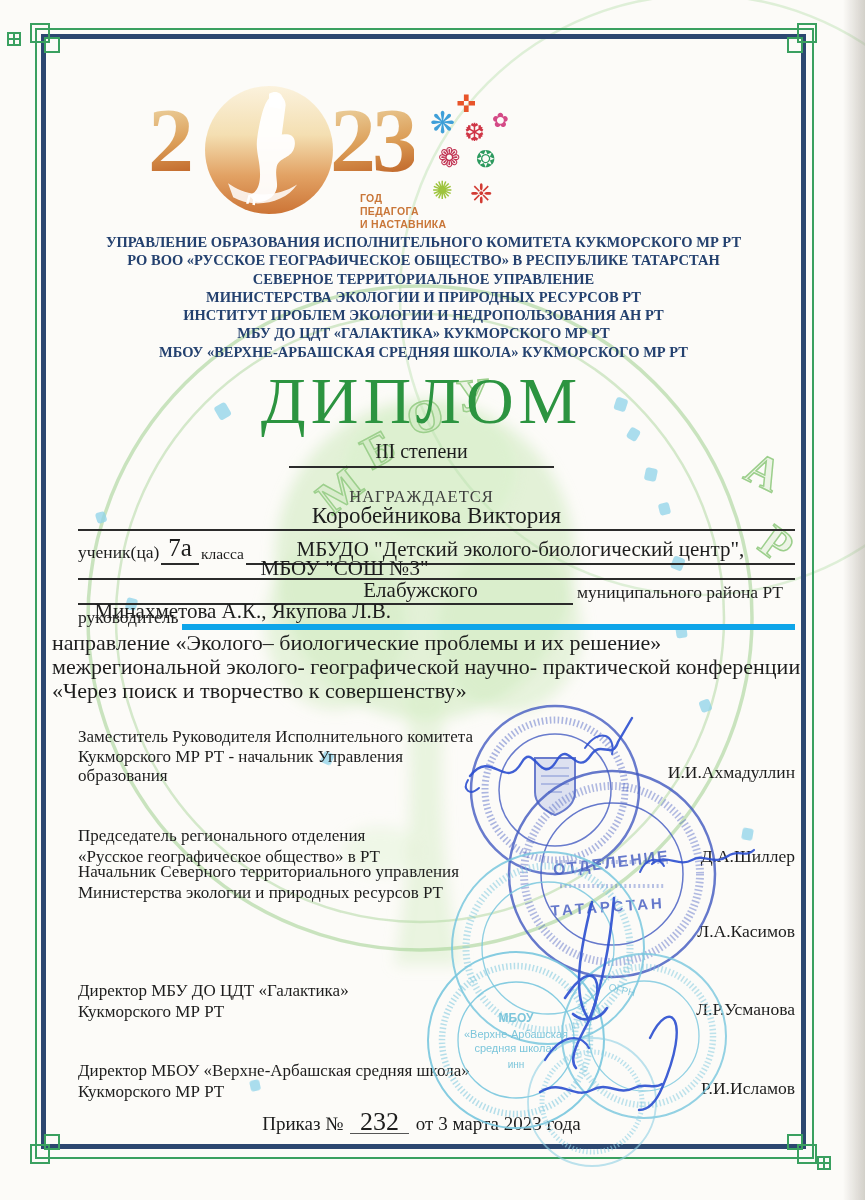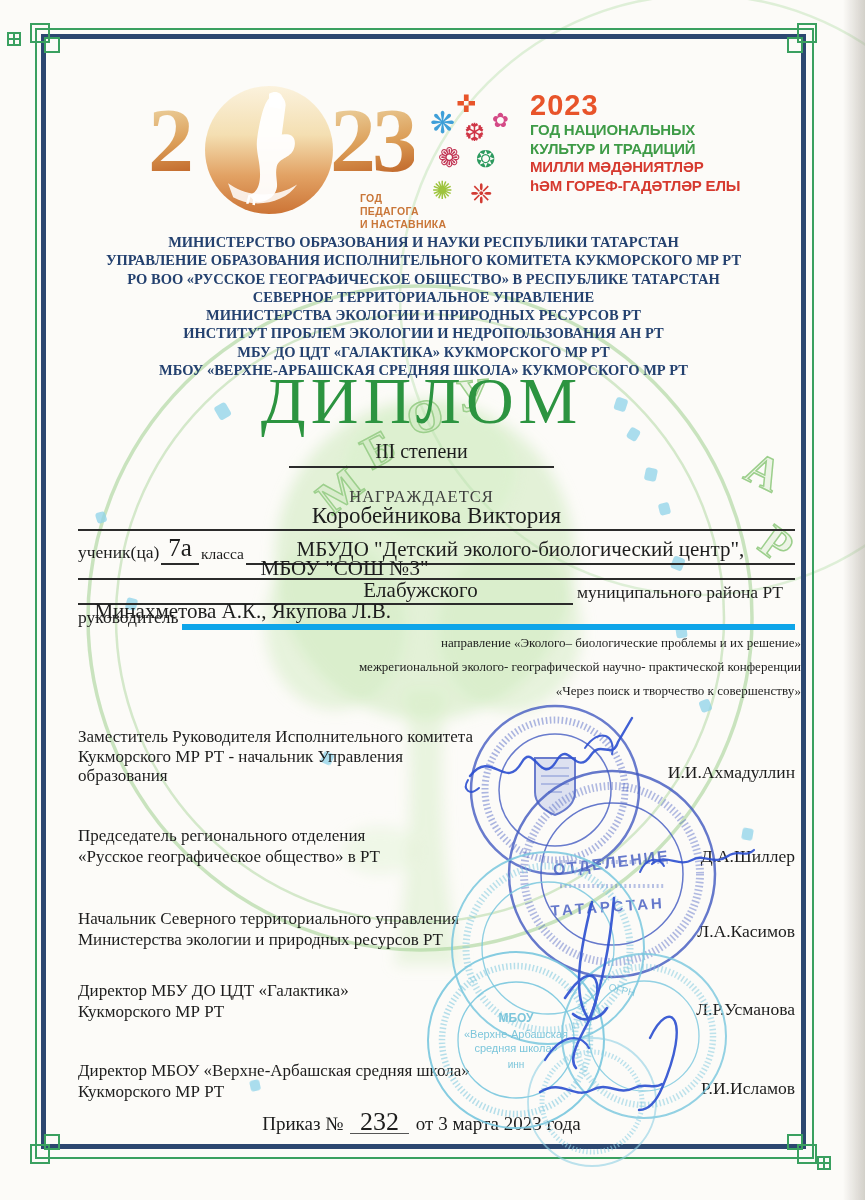--- a/index.html
+++ b/index.html
@@ -56,28 +56,28 @@
   .inst2-row{top:556px;height:22px;border-bottom:2px solid #2b2b2b;text-align:center;font-size:21px;}
   .shiftL{position:relative;left:-92px;}
   .district-row{top:583px;height:22px;}
   .dr-line{flex:1;text-align:center;font-size:21px;border-bottom:2px solid #2b2b2b;}
   .dr-shift{position:relative;left:95px;}
   .dr-suffix{font-size:17.5px;padding-bottom:2px;margin-left:4px;width:218px;}
   .supervisor-row{top:608px;height:22px;}
   .sv-label{font-size:17.5px;padding-bottom:2px;margin-right:4px;}
   .sv-line{flex:1;text-align:left;font-size:21px;border-bottom:6px solid #0ea5e9;}
   .sv-shift{position:relative;left:-88px;}
-  .direction{position:absolute;left:52px;right:64px;top:631px;text-align:right;
-    font-size:13px;line-height:24px;}
+  .direction{position:absolute;left:52px;right:64px;top:631px;text-align:left;
+    font-size:22px;line-height:24px;}
   
   .sig-title{position:absolute;left:78px;width:450px;font-size:17px;line-height:20.5px;}
   .sig-name{position:absolute;right:70px;width:220px;text-align:right;font-size:17.5px;}
   .s1{top:727px;line-height:19.5px;}  .n1{top:762px;}
   .s2{top:826px;}                      .n2{top:846px;}
-  .s3{top:909px;}                      .n3{top:921px;}
+  .s3{top:862px;}                      .n3{top:921px;}
   .s4{top:981px;}                      .n4{top:999px;}
   .s5{top:1061px;}                     .n5{top:1078px;}
   
   .footer{position:absolute;left:40px;right:62px;top:1112px;text-align:center;font-size:19px;}
   .order-no{display:inline-block;font-size:26px;line-height:20px;padding:0 10px 1px;
     border-bottom:1.5px solid #555;margin:0 2px;}
   
   .wm,.stamps{position:absolute;left:0;top:0;pointer-events:none;}
 </style>
 </head>
@@ -164,31 +164,23 @@
     <div class="orn-cluster">
       <span class="orn" style="left:26px;top:0;font-size:24px;color:#e8542a;">✜</span>
       <span class="orn" style="left:0;top:16px;font-size:30px;color:#3f9fd8;">❋</span>
       <span class="orn" style="left:34px;top:28px;font-size:25px;color:#cf3545;">❆</span>
       <span class="orn" style="left:62px;top:18px;font-size:20px;color:#d44a86;">✿</span>
       <span class="orn" style="left:8px;top:52px;font-size:27px;color:#c13353;">❁</span>
       <span class="orn" style="left:46px;top:56px;font-size:23px;color:#2c9a5f;">❂</span>
       <span class="orn" style="left:2px;top:86px;font-size:25px;color:#9ec43d;">✺</span>
       <span class="orn" style="left:40px;top:88px;font-size:27px;color:#d23b33;">❈</span>
     </div>
-    <div class="logo-right-text">
-      <div class="lr-year">2023</div>
-      <div class="lr-line lr-green">ГОД НАЦИОНАЛЬНЫХ</div>
-      <div class="lr-line lr-green">КУЛЬТУР И ТРАДИЦИЙ</div>
-      <div class="lr-line lr-red">МИЛЛИ МӘДӘНИЯТЛӘР</div>
-      <div class="lr-line lr-red">һӘМ ГОРЕФ-ГАДӘТЛӘР ЕЛЫ</div>
-    </div>
   </div>
 
   <div class="ministry">
-    <div>МИНИСТЕРСТВО ОБРАЗОВАНИЯ И НАУКИ РЕСПУБЛИКИ ТАТАРСТАН</div>
     <div>УПРАВЛЕНИЕ ОБРАЗОВАНИЯ ИСПОЛНИТЕЛЬНОГО КОМИТЕТА КУКМОРСКОГО МР РТ</div>
     <div>РО ВОО «РУССКОЕ ГЕОГРАФИЧЕСКОЕ ОБЩЕСТВО» В РЕСПУБЛИКЕ ТАТАРСТАН</div>
     <div>СЕВЕРНОЕ ТЕРРИТОРИАЛЬНОЕ УПРАВЛЕНИЕ</div>
     <div>МИНИСТЕРСТВА ЭКОЛОГИИ И ПРИРОДНЫХ РЕСУРСОВ РТ</div>
     <div>ИНСТИТУТ ПРОБЛЕМ ЭКОЛОГИИ И НЕДРОПОЛЬЗОВАНИЯ АН РТ</div>
     <div>МБУ ДО ЦДТ «ГАЛАКТИКА» КУКМОРСКОГО МР РТ</div>
     <div>МБОУ «ВЕРХНЕ-АРБАШСКАЯ СРЕДНЯЯ ШКОЛА» КУКМОРСКОГО МР РТ</div>
   </div>
 
   <div class="title">ДИПЛОМ</div>

